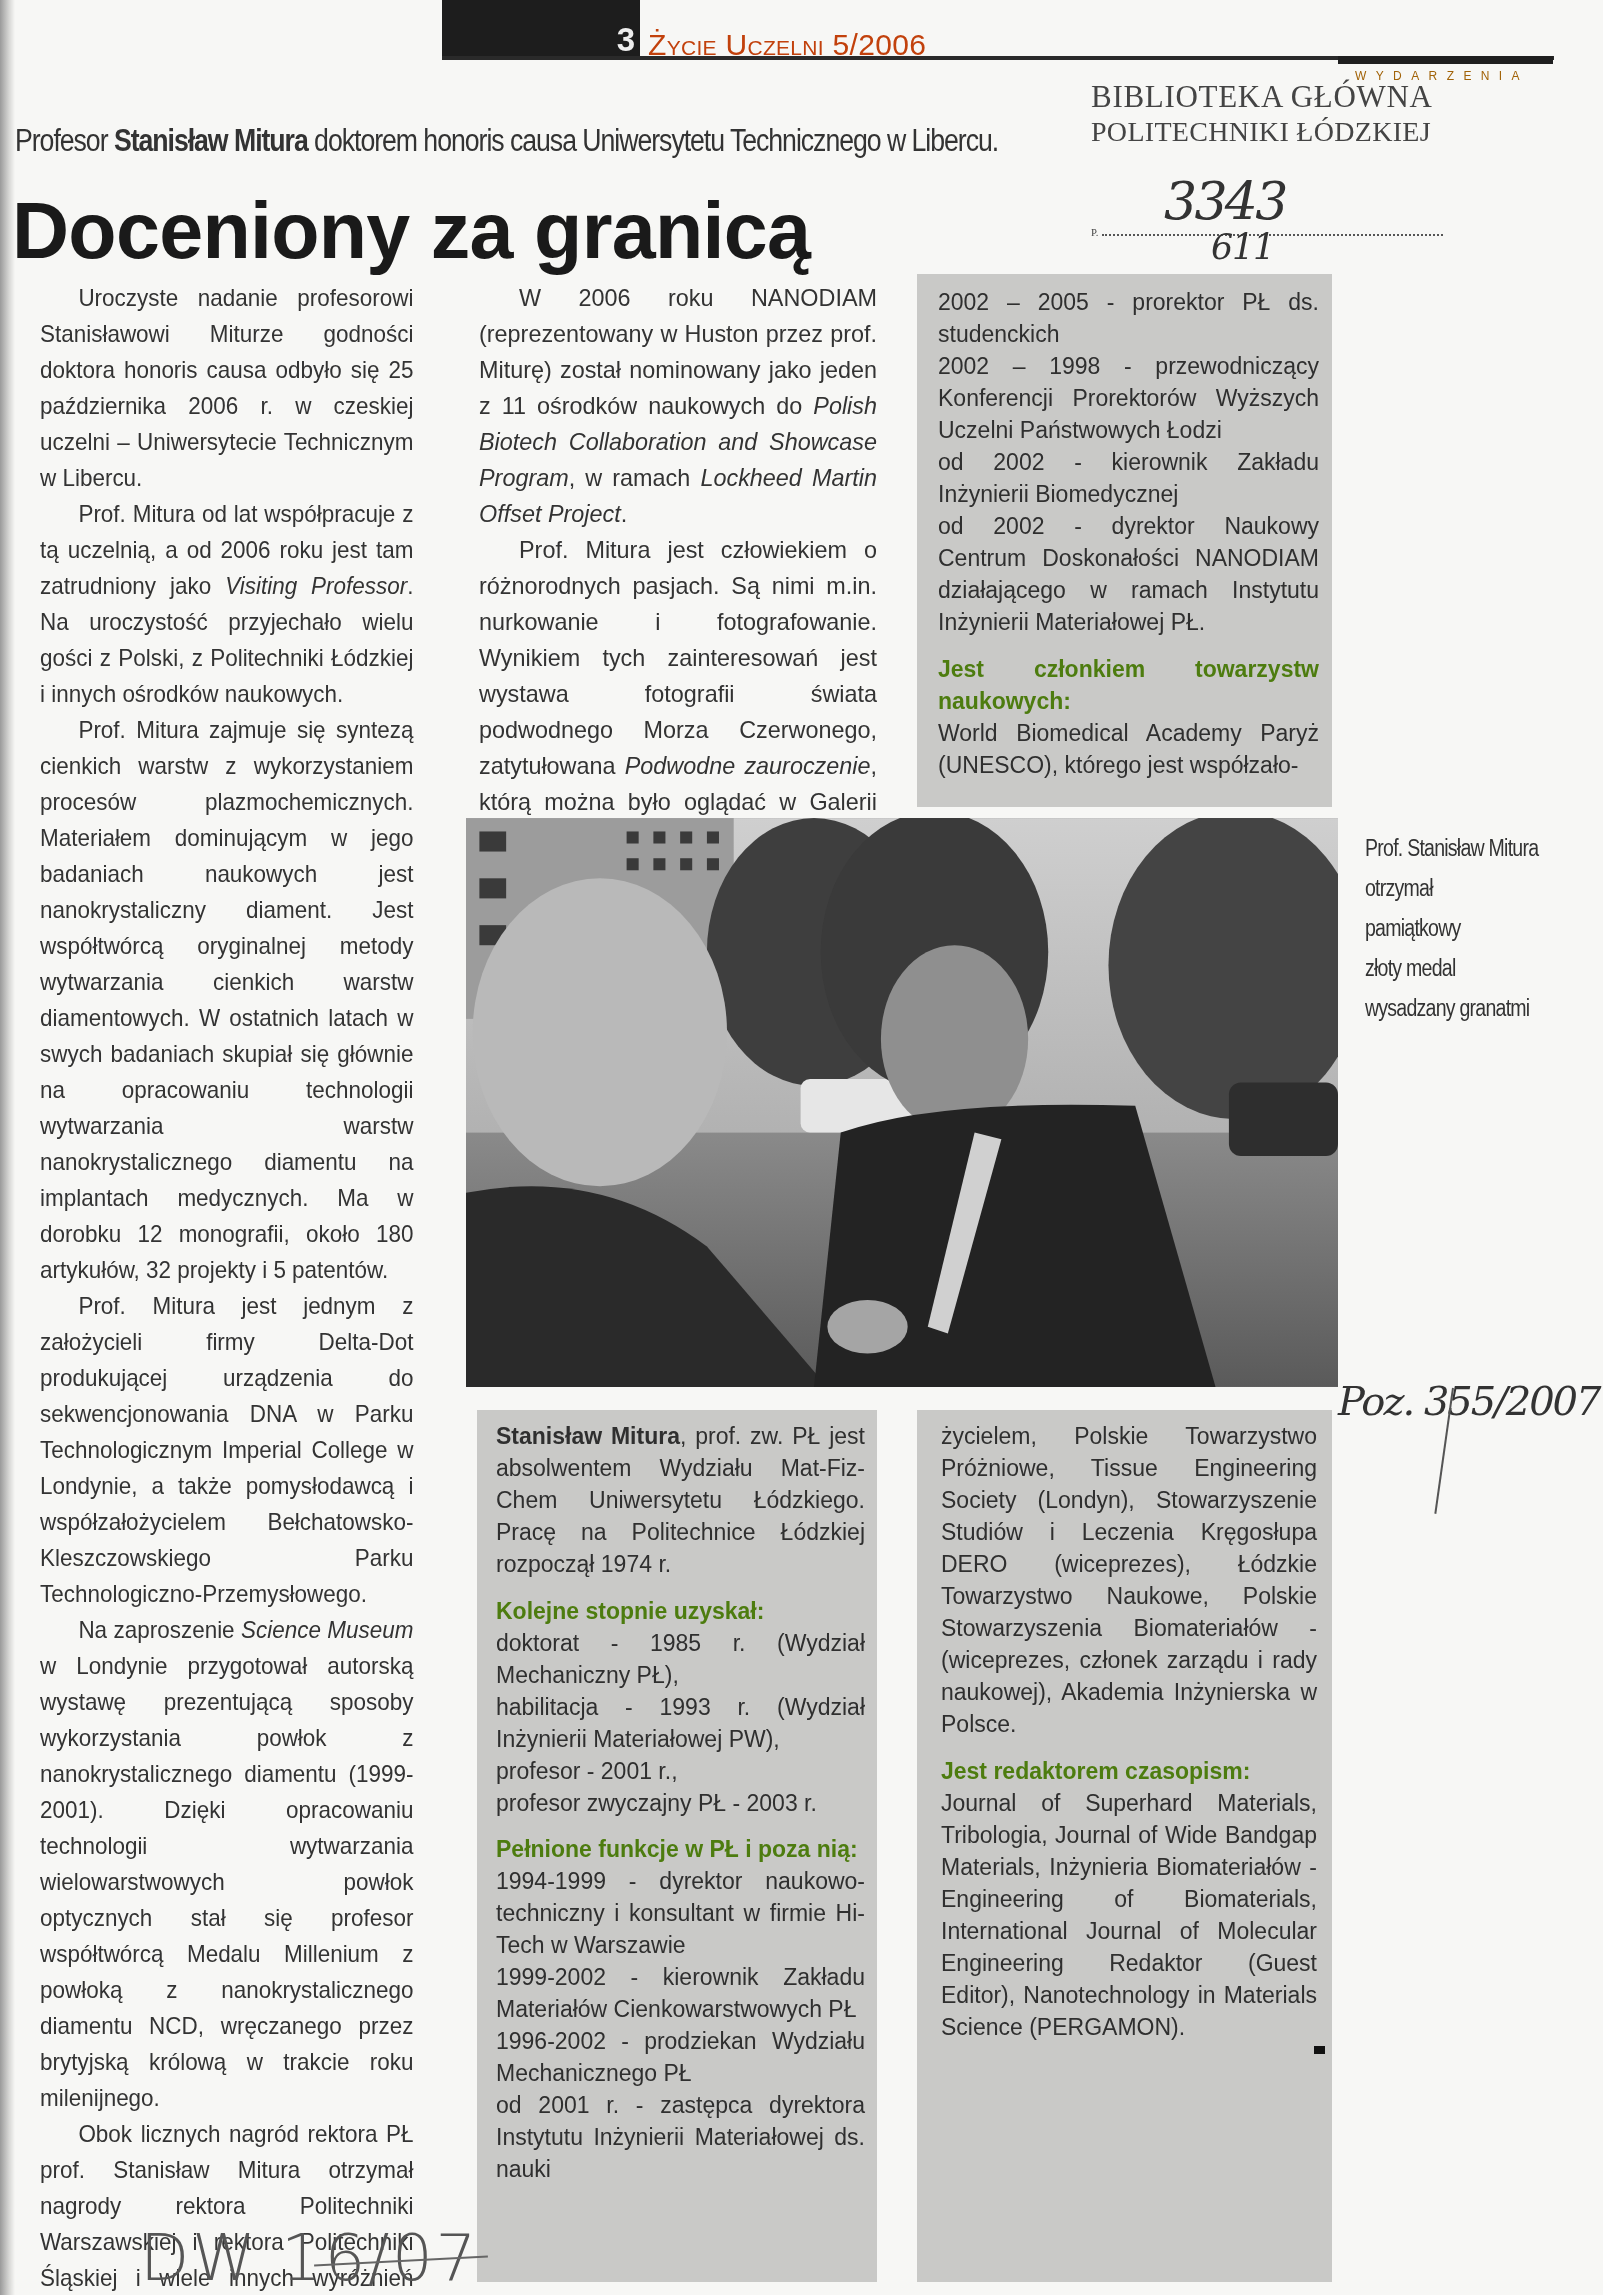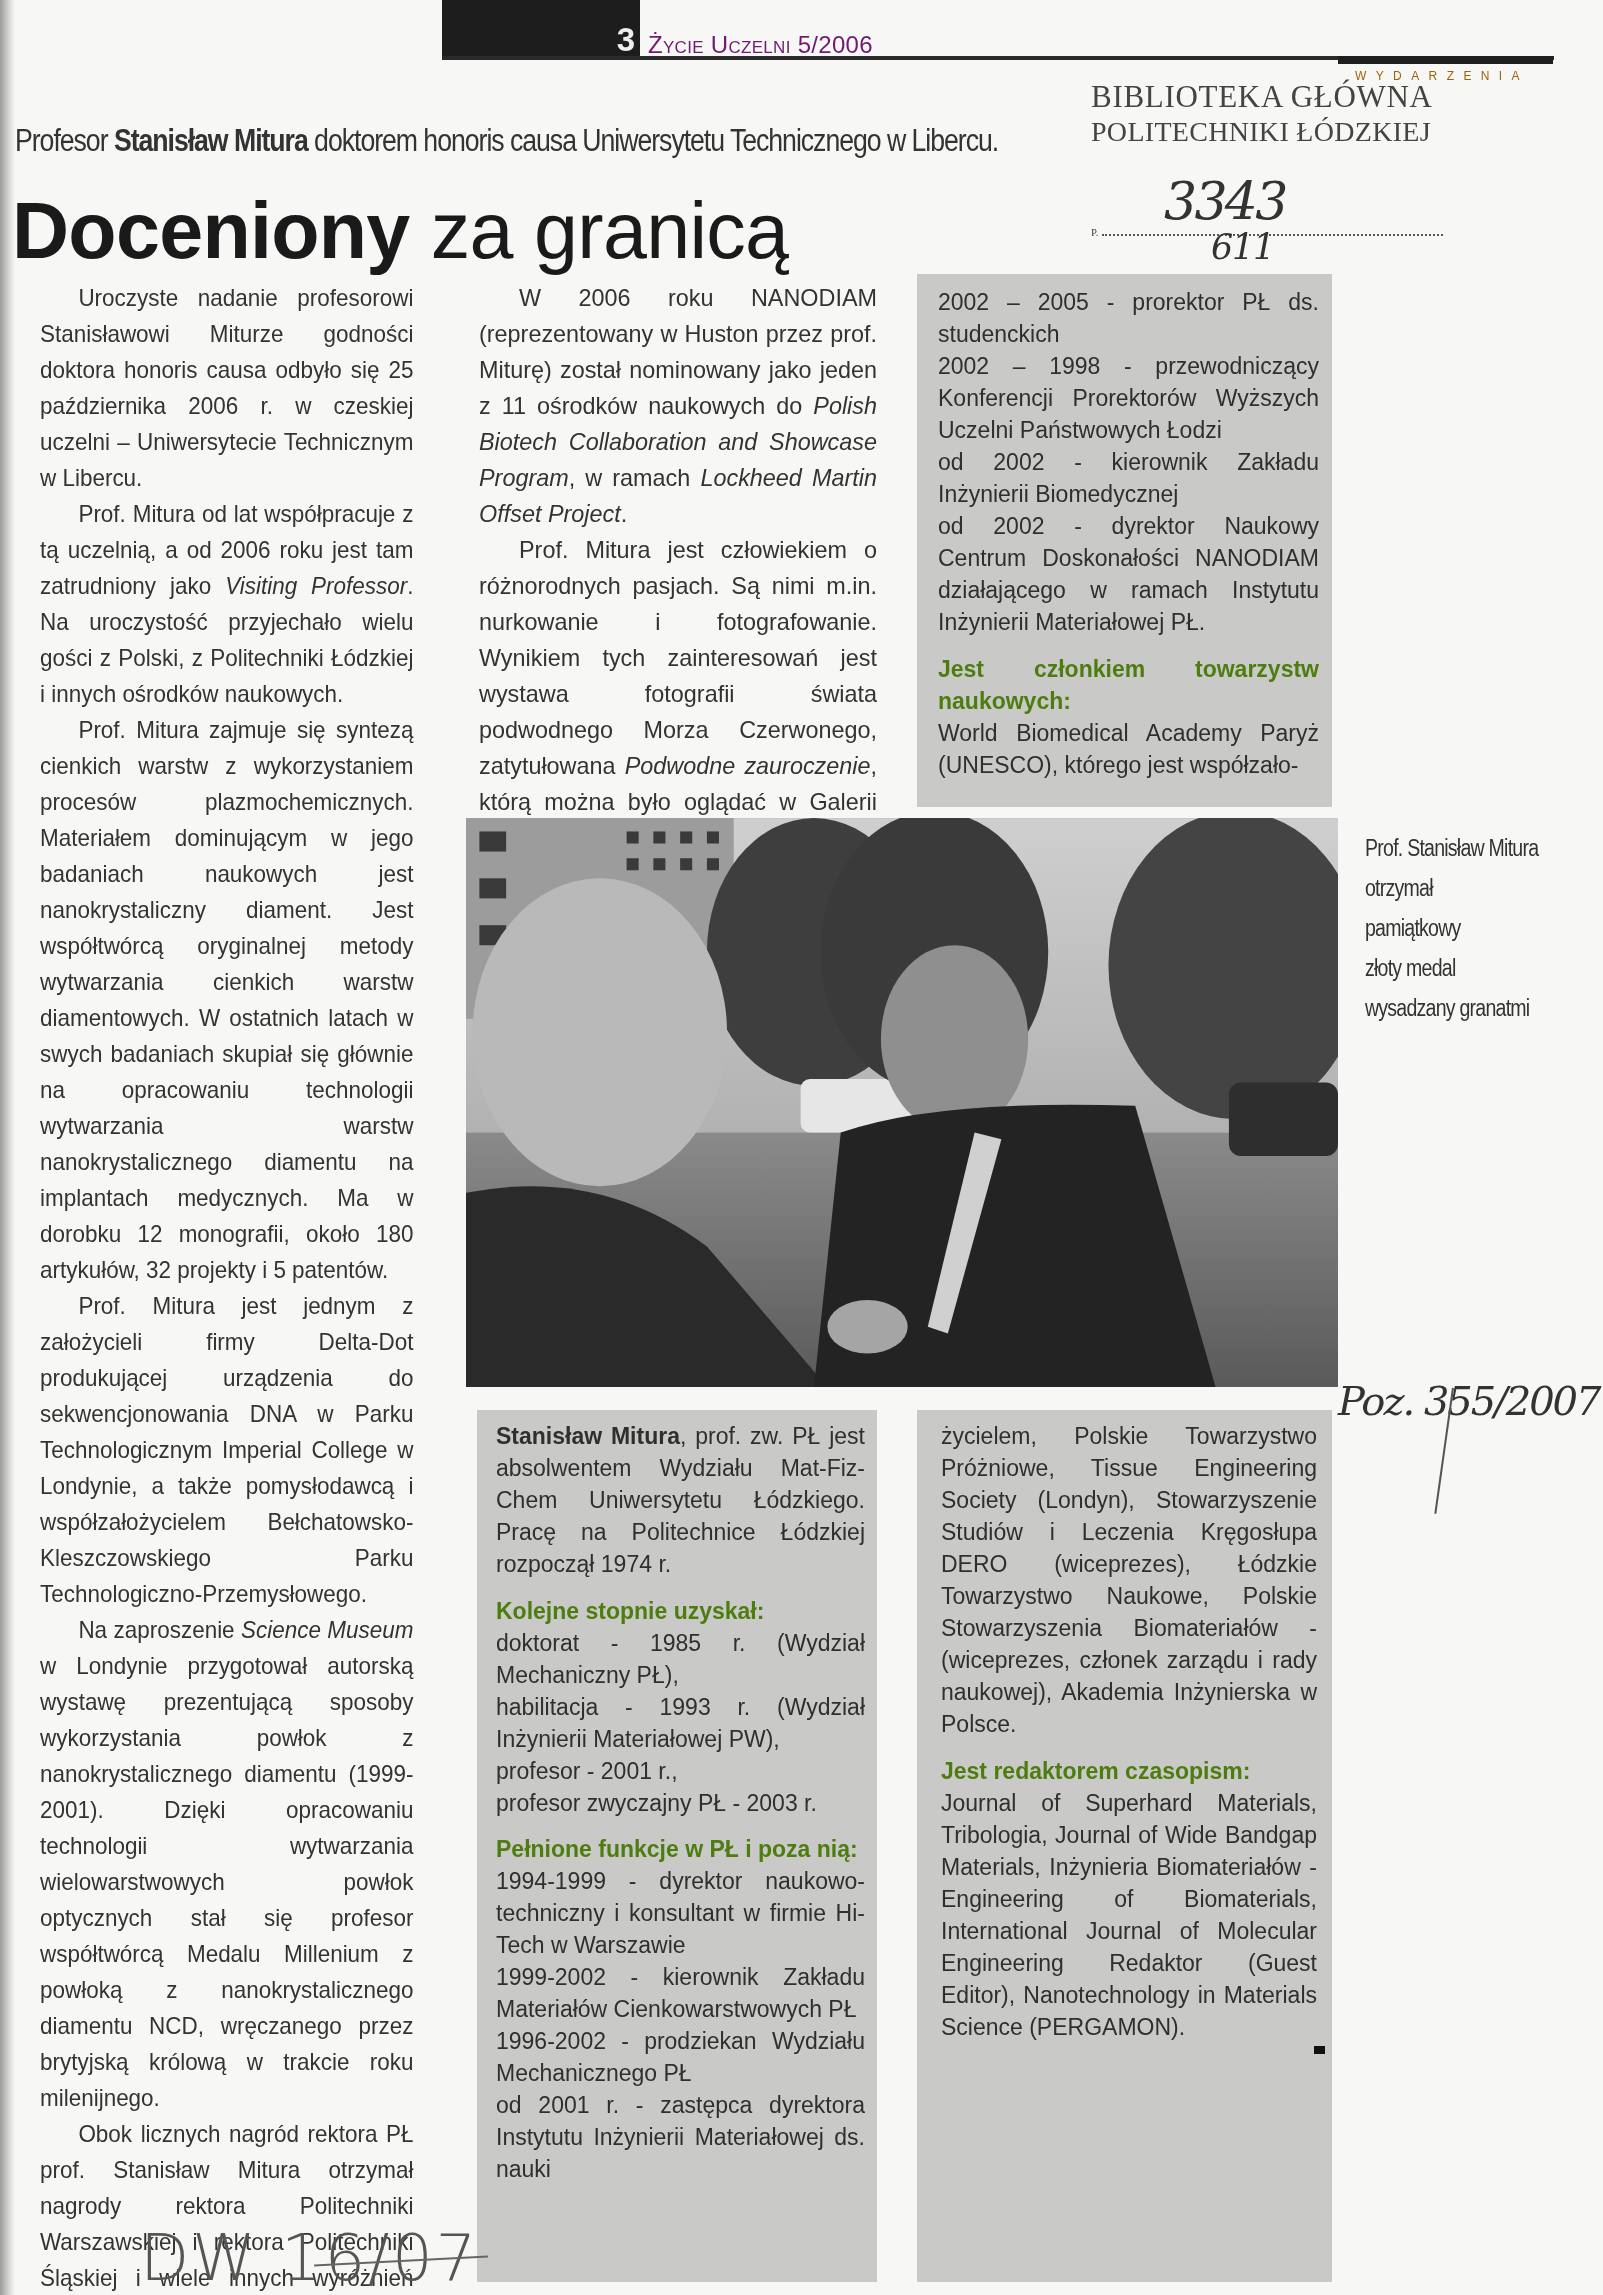--- a/index.html
+++ b/index.html
@@ -6,36 +6,36 @@
   body {
     width:1603px; height:2295px; position:relative; overflow:hidden;
     background:#f7f7f5; color:#2b2b2b;
     font-family:"Liberation Sans", sans-serif;
   }
   .abs { position:absolute; }
   .spine { left:0; top:0; width:14.7px; height:2295px;
     background:linear-gradient(to right,#9a9a9a,#d6d6d4 60%,#f7f7f5); }
   .hdr-block { left:442px; top:0; width:198px; height:59px; background:#1d1d1d; }
   .hdr-num { left:602px; top:23px; width:33px; font-size:33px; font-weight:bold; color:#eee; text-align:right; line-height:33px; }
-  .hdr-mag { left:648px; top:31px; font-size:24px; color:#701a75; letter-spacing:0.3px; font-variant:small-caps; line-height:27px; }
+  .hdr-mag { left:648px; top:31px; font-size:30px; color:#c2410c; letter-spacing:0.3px; font-variant:small-caps; line-height:27px; }
   .hdr-line { left:442px; top:56px; width:1112px; height:4px; background:#2a2a2a; }
   .hdr-bar { left:1338px; top:56px; width:215px; height:8px; background:#1f1f1f; }
   .section { left:1331px; top:66px; width:222px; text-align:center; font-size:12px; letter-spacing:9.4px; color:#a16207; line-height:20px; }
   .stamp { left:1091px; top:79px; width:375px; font-family:"Liberation Serif", serif; color:#444; line-height:35px; }
   .stamp .l1 { font-size:31px; letter-spacing:0.7px; }
   .stamp .l2 { font-size:28px; letter-spacing:0.3px; }
   .dots { display:inline-block; width:341px; border-bottom:2.7px dotted #555; margin-left:4px; vertical-align:baseline; }
   .hw { font-family:"DejaVu Serif", serif; font-style:italic; color:#333; }
   .hw1 { left:1164px; top:171px; font-size:52px; letter-spacing:-2.7px; }
   .hw2 { left:1211px; top:227px; font-size:35px; letter-spacing:-1.3px; }
   .subtitle { left:14.7px; top:123px; font-size:31px; color:#333; letter-spacing:-1.2px; transform:scaleX(0.86); transform-origin:left top; white-space:nowrap; line-height:36px; }
   .subtitle b { font-weight:bold; }
   .title { left:12px; top:187px; font-size:79px; line-height:87px; color:#1a1a1a; white-space:nowrap; letter-spacing:-0.7px; }
   .title .bold { font-weight:bold; }
-  .title .light { font-weight:normal; }
+  .title .light { font-weight:bold; }
   .col { font-size:23.4px; line-height:36px; text-align:justify; color:#333; }
   .col p { margin:0; text-indent:40px; }
   .col i { font-style:italic; }
   .col1 { left:40px; top:280px; width:389px; transform:scaleX(0.96); transform-origin:left top; }
   .col2 { left:479px; top:280px; width:398px; }
   .box { background:#c9c9c7; }
   .box1 { left:917px; top:274px; width:415px; height:533px; }
   .box2 { left:477px; top:1410px; width:400px; height:872px; }
   .box3 { left:917px; top:1410px; width:415px; height:872px; }
   .boxtext { font-size:23px; line-height:32px; text-align:justify; color:#2f2f2f; }

